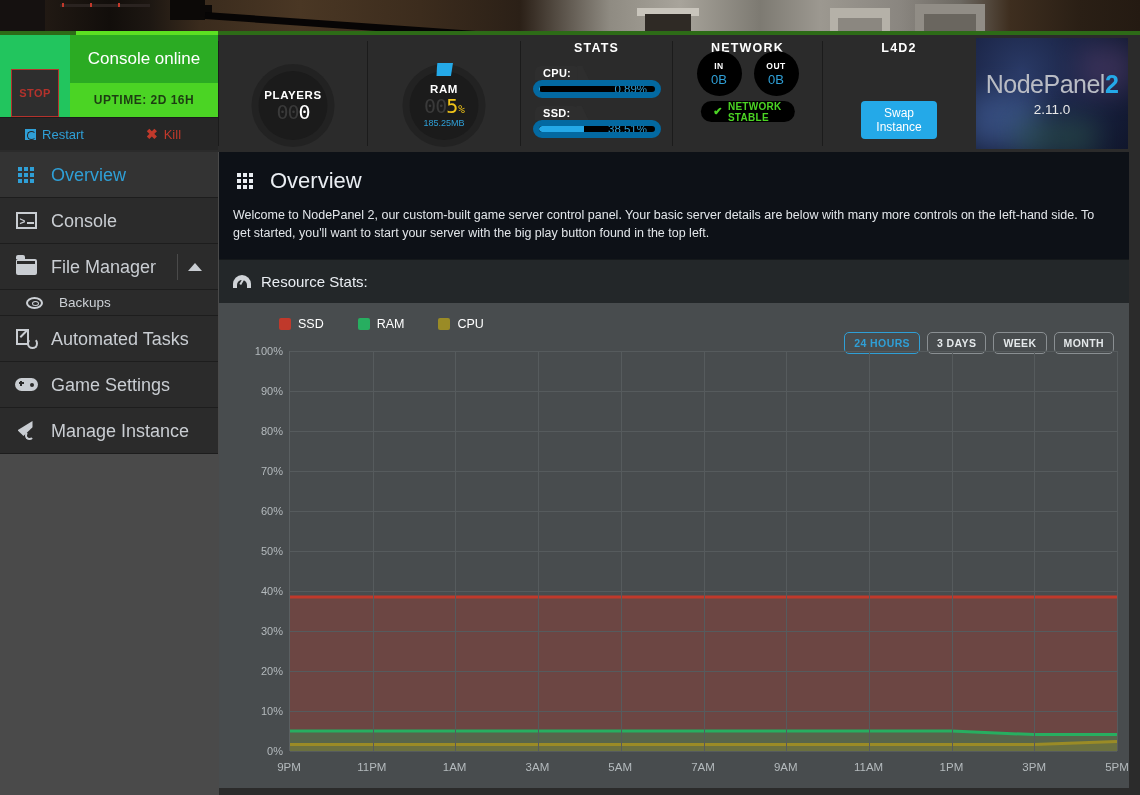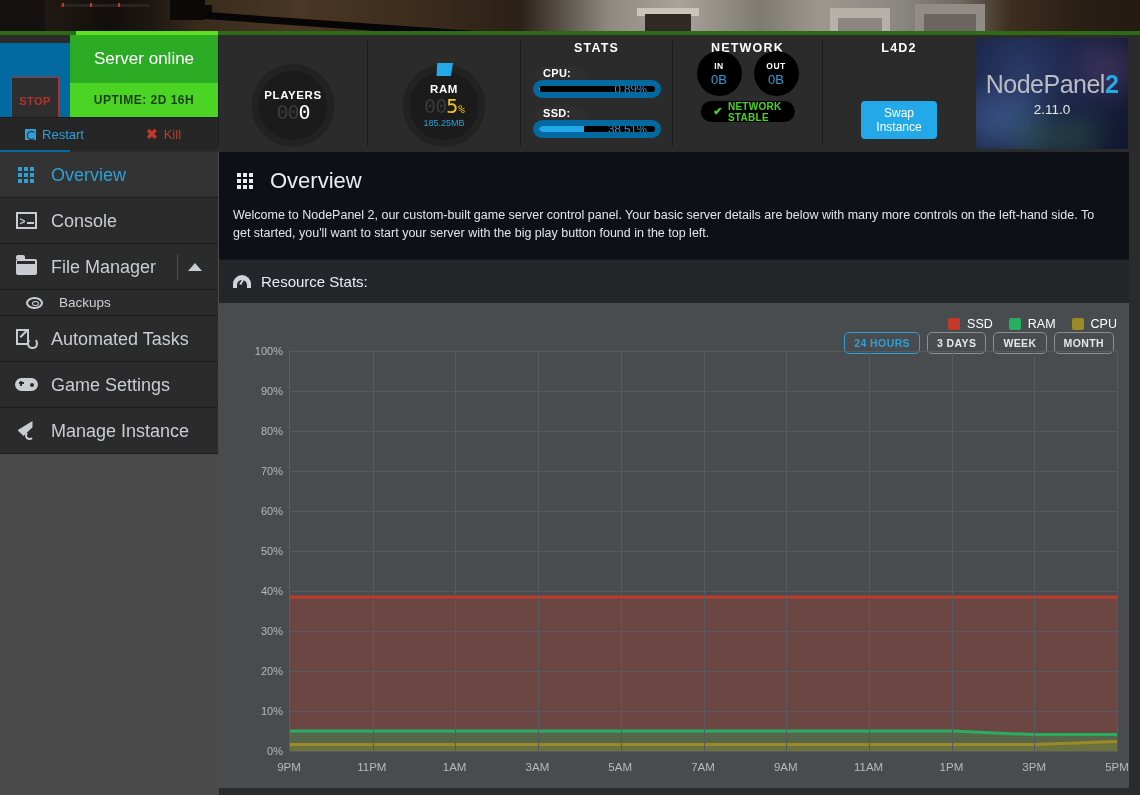--- a/index.html
+++ b/index.html
@@ -44,22 +44,22 @@
   .greenbar .seg-bright { position:absolute; left:76px; top:0; width:142px; height:4px; background:#5ce022; }
 
   
   .ctrlbar {
     position: absolute; top: 35px; left: 0; width: 1140px; height: 117px;
     background: #2b2b2b;
   }
 
   
   .stopblock {
-    position:absolute; left:0; top:8px; width:70px; height:115px;
-    background:#0369a1;
+    position:absolute; left:0; top:0; width:70px; height:115px;
+    background:#22c55e;
     display:flex; align-items:center; justify-content:center;
   }
   .stopbtn {
     width:48px; height:48px; border:1px solid #b4322c; background:#2e2e2e;
     display:flex; align-items:center; justify-content:center;
     color:#b4322c; font-size:11px; font-weight:bold; letter-spacing:.4px;
     cursor:pointer;
   }
 
   
@@ -261,21 +261,21 @@
     background:#232729; height:44px; display:flex; align-items:center; gap:10px; padding-left:14px;
     border-top:1px solid #15191b;
   }
   .res-bar .t { color:#e9edf2; font-size:15px; }
   .speedo { width:18px; height:13px; border-radius:9px 9px 0 0; background:#d0d4d8; position:relative; }
   .speedo:after { content:""; position:absolute; left:4px; top:5px; width:10px; height:8px; background:#232729; border-radius:6px 6px 0 0; }
   .speedo:before { content:""; position:absolute; left:8px; top:3px; width:2px; height:7px; background:#d0d4d8; z-index:2; transform:rotate(30deg); }
 
   
   .chartcard { background:#484c4e; height:496px; position:relative; padding:14px 12px 0 12px; }
-  .legend { display:flex; gap:16px; align-items:center; padding-left:48px;justify-content:flex-end; }
+  .legend { display:flex; gap:34px; align-items:center; padding-left:48px; }
   .lg { display:flex; align-items:center; gap:7px; color:#fff; font-size:12.5px; }
   .lg .sw { width:12px; height:12px; border-radius:2px; }
   .ranges { position:absolute; right:15px; top:29px; display:flex; gap:7px; }
   .rbtn {
     border:1px solid #8a8f92; border-radius:5px; background:transparent;
     color:#e4e8ea; font-size:10.5px; font-weight:bold; letter-spacing:.4px;
     padding:4px 9px; cursor:pointer; font-family:"Liberation Sans", sans-serif;
   }
   .rbtn.active { border-color:#2f9fd6; color:#2f9fd6; }
 
@@ -319,21 +319,21 @@
       <div class="seg-bright"></div>
   </div>
 
   <div class="ctrlbar">
 
     <div class="stopblock">
       <div class="stopbtn">STOP</div>
     </div>
 
     <div class="online">
-      <div class="top">Server online</div>
+      <div class="top">Console online</div>
       <div class="bot">UPTIME: 2D 16H</div>
     </div>
 
     <div class="subctrl">
       <div class="restart">
         <span class="ico-restart"></span>
         <span>Restart</span>
       </div>
       <div class="kill">
         <span class="ico-kill">✖</span>

